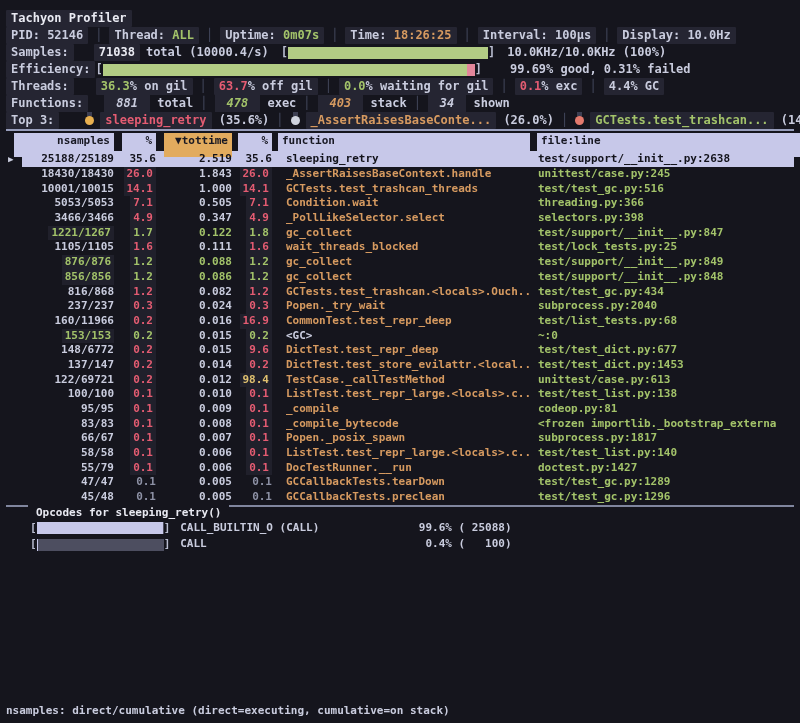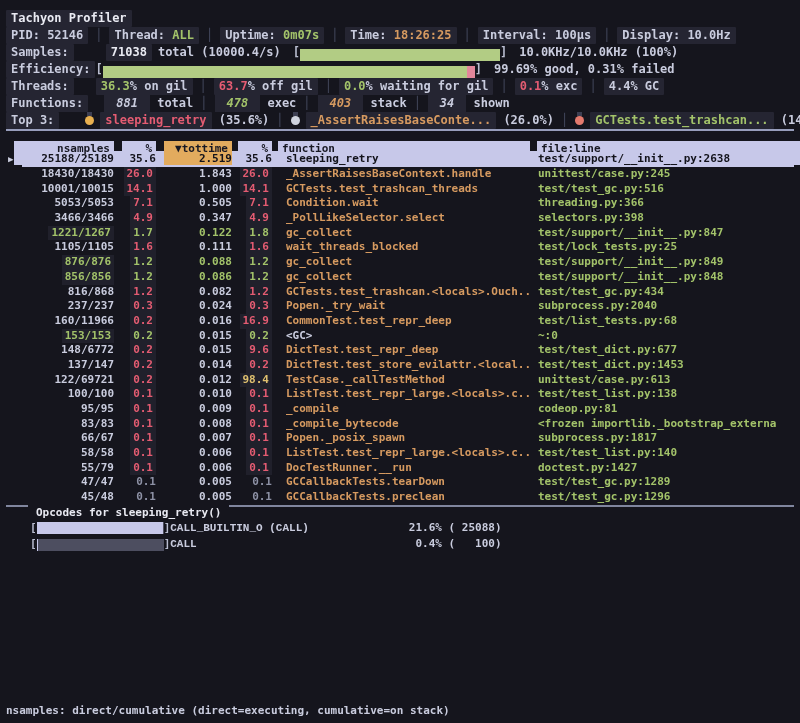--- a/index.html
+++ b/index.html
@@ -11,83 +11,83 @@
     --rule:#979dbb; --rule2:#80869e; --sep:#454a5e;
   }
   *{margin:0;padding:0;box-sizing:border-box;}
   body{background:#000;}
   .screen{
     width:800px;height:723px;background:var(--bg);
     font-family:"DejaVu Sans Mono","Liberation Mono",monospace;
     font-weight:700;color:var(--text);
     padding:10px 6px 0 6px;overflow:hidden;position:relative;
   }
-  .line{font-size:12px;line-height:17px;height:17px;display:flex;align-items:flex-end;white-space:pre;}
+  .line{font-size:12px;line-height:17px;height:17px;display:flex;align-items:center;white-space:pre;}
   .chip{background:var(--chip);padding:0 5px;border-radius:1px;display:inline-block;}
   .sep{color:var(--sep);margin:0 7px;}
   .c-text{color:var(--text);} .c-bright{color:var(--bright);} .c-green{color:var(--green);}
   .c-red{color:var(--red);} .c-orange{color:var(--orange);} .c-yellow{color:var(--yellow);text-align:right;}
   .c-gray{color:var(--gray);}
   .bracket{color:#b9bdd0;}
   .bar{display:inline-block;height:12px;vertical-align:middle;position:relative;}
   .bar .fill{position:absolute;left:0;top:0;bottom:0;background:var(--barGreen);}
   .samples-bar{width:200px;background:var(--bg);}
   .eff-bar{width:372px;background:var(--barPink);}
   .num{display:inline-block;text-align:right;background:var(--chip);padding:0 12px;font-style:italic;}
   .medal{width:9px;height:9px;border-radius:50%;display:inline-block;margin:0 6px 0 0;position:relative;top:0px;}
   .medal::before{content:'';position:absolute;top:-4px;left:2px;width:5px;height:4px;background:#3d3f52;}
   .m0{background:#e8b04f;} .m1{background:#cfd3de;} .m2{background:#e47a6d;}
   .rule{border-top:2px solid var(--rule);margin:0 0 2px 0;}
   
   .trow{display:grid;grid-template-columns:16px 92px 42px 76px 40px 258px auto;
         font-size:11px;line-height:14.7px;height:14.7px;white-space:pre;align-items:center;}
   .thead{height:16px;line-height:16px;margin-bottom:2px;font-size:11px;}
-  .thead .hchip{background:var(--sel);color:#181823;display:block;height:24px;line-height:16px;padding:0 4px;margin-top:8px;}
+  .thead .hchip{background:var(--sel);color:#181823;display:block;height:24px;line-height:16px;padding:0 4px;}
   .thead .hchip.amber{background:var(--amber);}
   .cell-ns,.cell-p1,.cell-tt,.cell-p2{text-align:right;}
   .cell-fn{padding-left:14px;overflow:hidden;} .cell-fl{padding-left:8px;overflow:hidden;}
   .pchip{background:var(--pchip);padding:0 3px;display:inline-block;}
   .trow.selected{height:16px;line-height:16px;
     background:linear-gradient(90deg,transparent 0 16px,var(--sel) 16px 100%);}
   .trow.selected .cell-ns,.trow.selected .cell-p1,.trow.selected .cell-tt,
   .trow.selected .cell-p2,.trow.selected .cell-fn,.trow.selected .cell-fl{color:var(--selText);}
   .cell-arrow{color:var(--text);font-size:9px;text-align:left;padding-left:2px;}
   
   .op-title{display:flex;align-items:flex-start;font-size:11px;line-height:15px;height:15px;color:var(--bright);}
   .op-title .dash{border-top:2px solid var(--rule2);width:22px;margin-right:8px;}
   .op-title .dashfill{border-top:2px solid var(--rule2);flex:1;margin-left:8px;}
   .op-row{display:flex;align-items:center;font-size:11px;line-height:16.5px;height:16.5px;padding-left:24px;white-space:pre;}
   .op-bar{width:127px;height:12px;background:var(--barTrack);position:relative;display:inline-block;}
   .op-bar .fill{position:absolute;left:0;top:0;bottom:0;background:var(--sel);}
-  .op-name{width:232px;overflow:hidden;font-family:Liberation Mono, monospace;}
+  .op-name{margin-left:10px;width:232px;overflow:hidden;}
   .op-pct{white-space:pre;}
   .footer{margin-top:108px;font-size:11px;line-height:20px;white-space:pre;}
 </style>
 </head>
 <body>
 
 <div class="screen">
 
   <div class="line">
     <span class="chip c-bright">Tachyon Profiler</span>
   </div>
 
   <div class="line" id="info-line"><span class="chip"><span class="c-text">PID: </span><span class="c-text">52146</span></span><span class="sep">│</span><span class="chip"><span class="c-text">Thread: </span><span class="c-green">ALL</span></span><span class="sep">│</span><span class="chip"><span class="c-text">Uptime: </span><span class="c-green">0m07s</span></span><span class="sep">│</span><span class="chip"><span class="c-text">Time: </span><span class="c-orange">18:26:25</span></span><span class="sep">│</span><span class="chip"><span class="c-text">Interval: </span><span class="c-text">100μs</span></span><span class="sep">│</span><span class="chip"><span class="c-text">Display: </span><span class="c-text">10.0Hz</span></span></div>
 
   <div class="line">
     <span class="chip">Samples:</span>
-    <span class="chip c-bright" style="margin-left:32px">71038</span>
+    <span class="chip c-bright" style="margin-left:20px">71038</span>
     <span style="margin-left:6px">total (10000.4/s)</span>
     <span class="bracket" style="margin-left:12px">[</span><span class="bar samples-bar"><span class="fill" id="samples-fill" style="width: 100%;"></span></span><span class="bracket">]</span>
     <span style="margin-left:12px">10.0KHz/10.0KHz (100%)</span>
   </div>
 
   <div class="line">
     <span class="chip">Efficiency:</span><span class="bracket">[</span><span class="bar eff-bar"><span class="fill" id="eff-fill" style="width: 97.9%;"></span></span><span class="bracket">]</span>
-    <span style="margin-left:12px">99.69% good, 0.31% failed</span>
+    <span style="margin-left:28px">99.69% good, 0.31% failed</span>
   </div>
 
   <div class="line">
     <span class="chip">Threads:</span><span id="threads-items" style="display:inline-flex;align-items:center;margin-left:22px"><span class="chip"><span class="c-green">36.3</span><span class="c-text">% on gil</span></span><span class="sep">│</span><span class="chip"><span class="c-red">63.7</span><span class="c-text">% off gil</span></span><span class="sep">│</span><span class="chip"><span class="c-green">0.0</span><span class="c-text">% waiting for gil</span></span><span class="sep">│</span><span class="chip"><span class="c-red">0.1</span><span class="c-text">% exc</span></span><span class="sep">│</span><span class="chip"><span class="c-text">4.4</span><span class="c-text">% GC</span></span></span>
   </div>
 
   <div class="line">
     <span class="chip">Functions:</span><span id="functions-items" style="display:inline-flex;align-items:center;margin-left:16px"><span><span class="num c-text" style="min-width: 30px;">881</span><span class="c-text"> total</span></span><span class="sep">│</span><span><span class="num c-green" style="min-width: 30px;">478</span><span class="c-text"> exec</span></span><span class="sep">│</span><span><span class="num c-orange" style="min-width: 30px;">403</span><span class="c-text"> stack</span></span><span class="sep">│</span><span><span class="num c-text" style="min-width: 30px;">34</span><span class="c-text"> shown</span></span></span>
   </div>
 
@@ -327,21 +327,21 @@
 
   <div class="op-title">
     <span class="dash"></span>
       <span>Opcodes for sleeping_retry()</span>
       <span class="dashfill"></span>
   </div>
   <div id="op-rows">
       <div class="op-row">
     <span class="bracket">[</span><span class="op-bar"><span class="fill" style="width: 99.6%;"></span></span><span class="bracket">]</span>
     <span class="op-name">CALL_BUILTIN_O (CALL)</span>
-    <span class="op-pct"> 21.6% ( 25088)</span>
+    <span class="op-pct"> 99.6% ( 25088)</span>
   </div>
       <div class="op-row">
     <span class="bracket">[</span><span class="op-bar"><span class="fill" style="width: 0.4%;"></span></span><span class="bracket">]</span>
     <span class="op-name">CALL</span>
     <span class="op-pct">  0.4% (   100)</span>
   </div>
     </div>
 
   <div class="footer">
     <div>nsamples: direct/cumulative (direct=executing, cumulative=on stack)</div>

